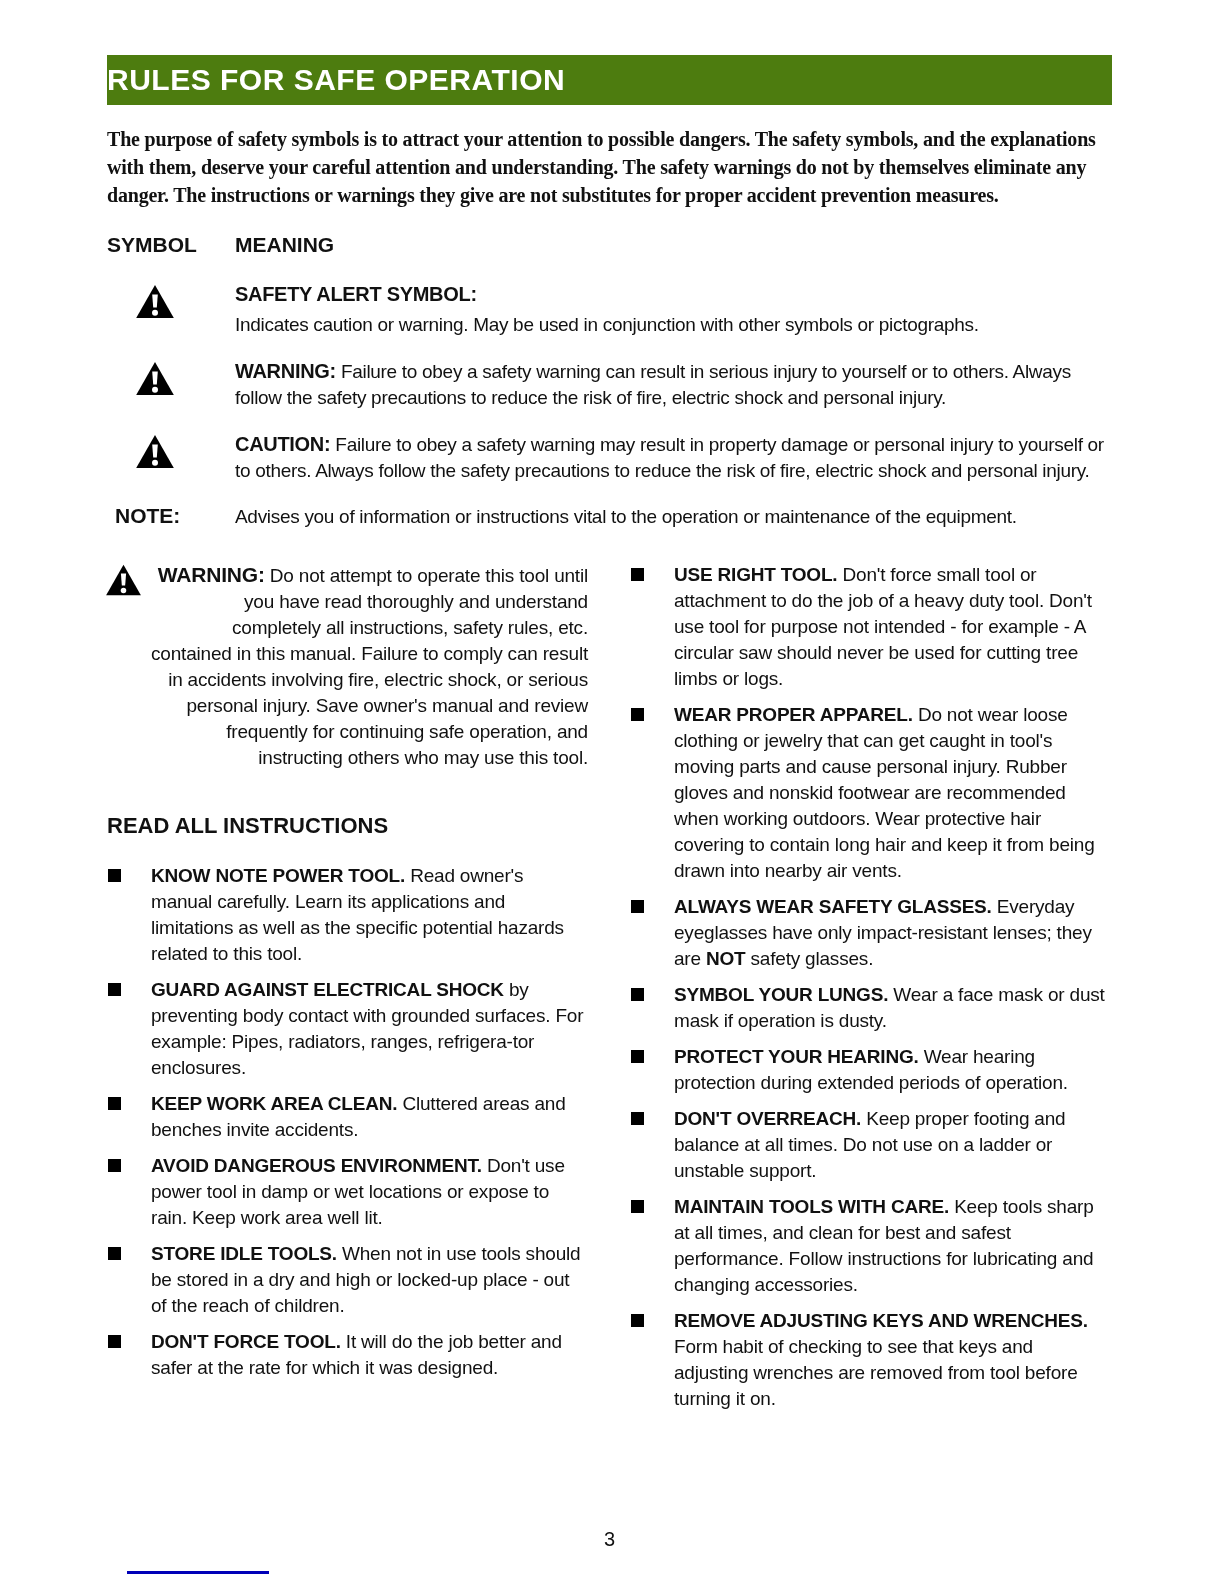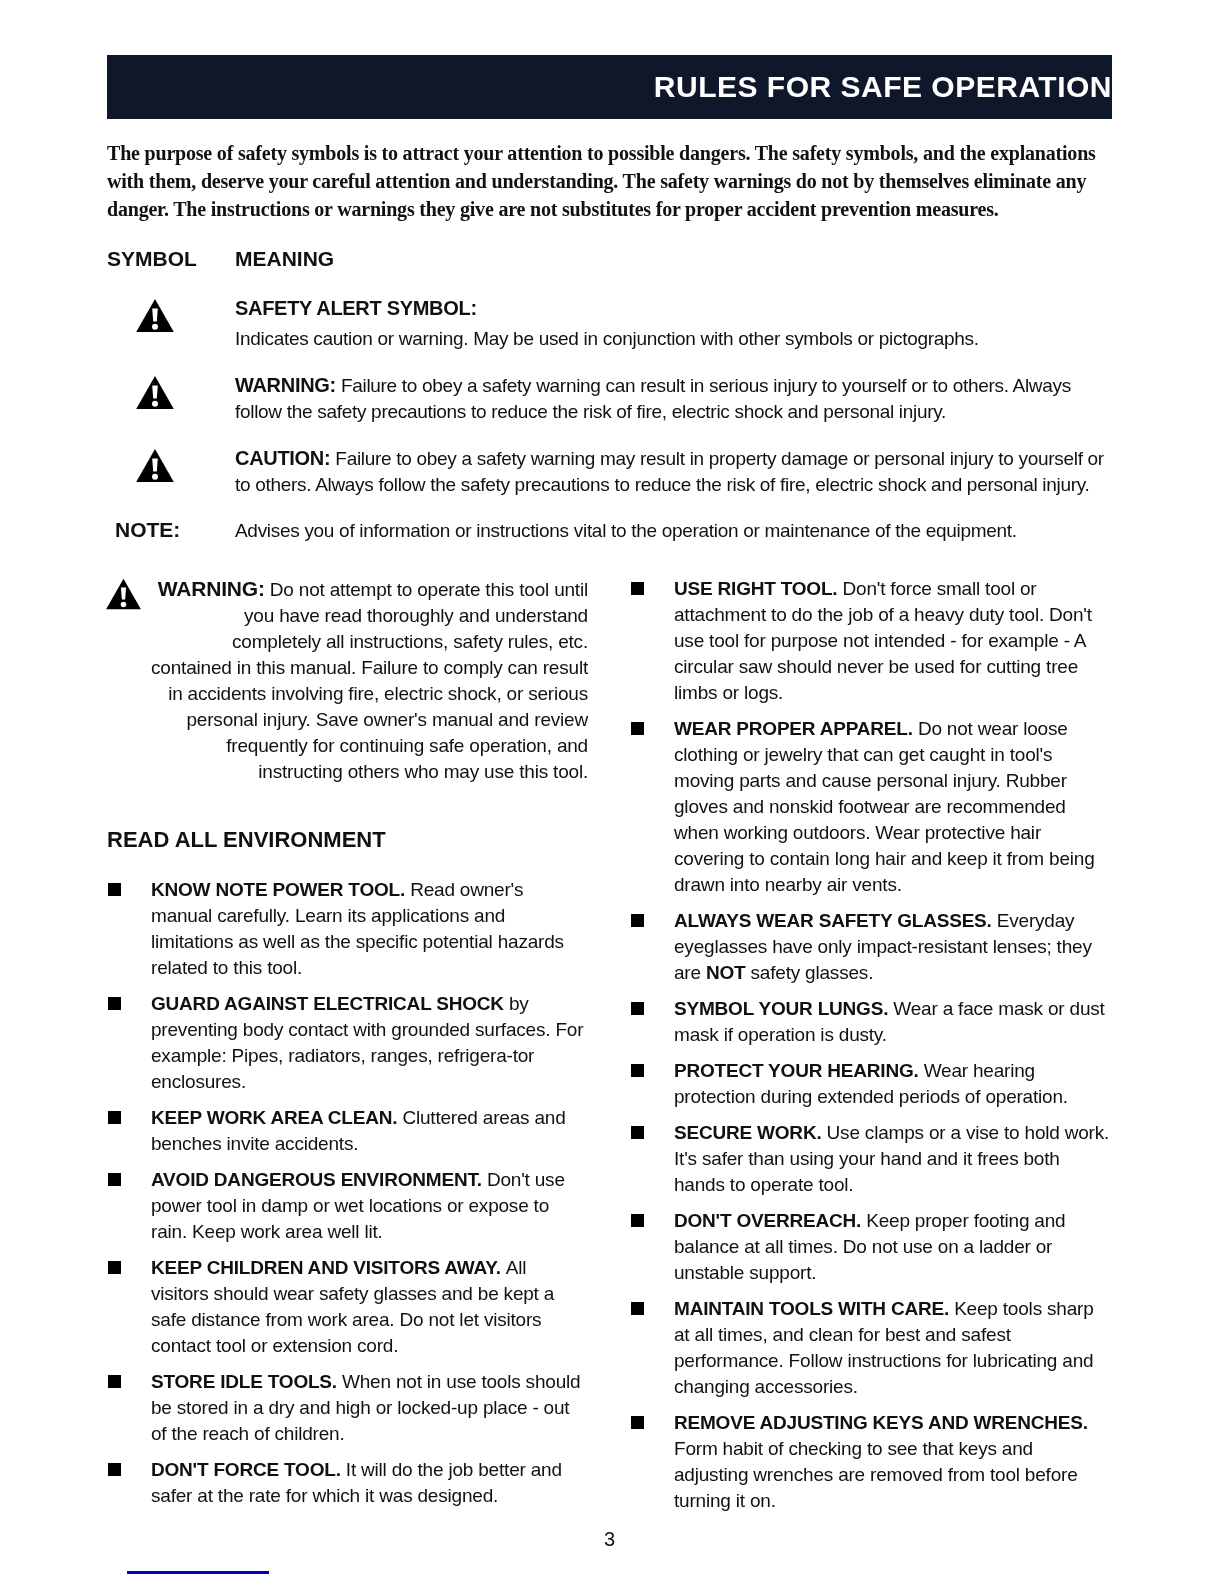--- a/index.html
+++ b/index.html
@@ -9,22 +9,22 @@
     background: #ffffff;
     color: #111111;
     font-family: "Liberation Sans", sans-serif;
     position: relative;
     overflow: hidden;
   }
   .page {
     position: absolute; left: 107px; top: 55px; width: 1005px;
   }
   .title-bar {
-    background: #0f172a; height: 64px;
-    display: flex; align-items: center; justify-content: flex-end;
+    background: #4d7c0f; height: 50px;
+    display: flex; align-items: center; justify-content: flex-start;
     margin-bottom: 20px;
   }
   .title-bar h1 {
     margin: 0; color: #ffffff; font-size: 30px; font-weight: bold;
     letter-spacing: 0.5px;
   }
   .intro {
     margin: 0 0 24px 0;
     font-weight: bold; font-size: 20px; line-height: 28px;
     letter-spacing: -0.2px;
@@ -142,42 +142,38 @@
     <div class="col">
 
       <div class="warn-para">
         <span class="tri tri-small">
           <svg width="37" height="34" viewBox="0 0 40 36">
               <use href="#tri-glyph"></use>
             </svg>
         </span><b>WARNING:</b><span> Do not attempt to operate this tool until you have read thoroughly and understand completely all instructions, safety rules, etc. contained in this manual. Failure to comply can result in accidents involving fire, electric shock, or serious personal injury. Save owner's manual and review frequently for continuing safe operation, and instructing others who may use this tool.</span>
       </div>
 
-      <h2 class="read-heading">READ ALL ENVIRONMENT</h2>
+      <h2 class="read-heading">READ ALL INSTRUCTIONS</h2>
 
       <ul class="inst-list">
           <li>
             <span class="bullet"></span>
             <div><b>KNOW NOTE POWER TOOL. </b><span>Read owner's manual carefully. Learn its applications and limitations as well as the specific potential hazards related to this tool.</span></div>
           </li>
           <li>
             <span class="bullet"></span>
             <div><b>GUARD AGAINST ELECTRICAL SHOCK </b><span>by preventing body contact with grounded surfaces. For example: Pipes, radiators, ranges, refrigera-tor enclosures.</span></div>
           </li>
           <li>
             <span class="bullet"></span>
             <div><b>KEEP WORK AREA CLEAN. </b><span>Cluttered areas and benches invite accidents.</span></div>
           </li>
           <li>
             <span class="bullet"></span>
             <div><b>AVOID DANGEROUS ENVIRONMENT. </b><span>Don't use power tool in damp or wet locations or expose to rain. Keep work area well lit.</span></div>
-          </li>
-          <li>
-            <span class="bullet"></span>
-            <div><b>KEEP CHILDREN AND VISITORS AWAY. </b><span>All visitors should wear safety glasses and be kept a safe distance from work area. Do not let visitors contact tool or extension cord.</span></div>
           </li>
           <li>
             <span class="bullet"></span>
             <div><b>STORE IDLE TOOLS. </b><span>When not in use tools should be stored in a dry and high or locked-up place - out of the reach of children.</span></div>
           </li>
           <li>
             <span class="bullet"></span>
             <div><b>DON'T FORCE TOOL. </b><span>It will do the job better and safer at the rate for which it was designed.</span></div>
           </li>
         </ul>
@@ -200,24 +196,20 @@
           <li>
             <span class="bullet"></span>
             <div><b>SYMBOL YOUR LUNGS. </b><span>Wear a face mask or dust mask if operation is dusty.</span></div>
           </li>
           <li>
             <span class="bullet"></span>
             <div><b>PROTECT YOUR HEARING. </b><span>Wear hearing protection during extended periods of operation.</span></div>
           </li>
           <li>
             <span class="bullet"></span>
-            <div><b>SECURE WORK. </b><span>Use clamps or a vise to hold work. It's safer than using your hand and it frees both hands to operate tool.</span></div>
-          </li>
-          <li>
-            <span class="bullet"></span>
             <div><b>DON'T OVERREACH. </b><span>Keep proper footing and balance at all times. Do not use on a ladder or unstable support.</span></div>
           </li>
           <li>
             <span class="bullet"></span>
             <div><b>MAINTAIN TOOLS WITH CARE. </b><span>Keep tools sharp at all times, and clean for best and safest performance. Follow instructions for lubricating and changing accessories.</span></div>
           </li>
           <li>
             <span class="bullet"></span>
             <div><b>REMOVE ADJUSTING KEYS AND WRENCHES. </b><span>Form habit of checking to see that keys and adjusting wrenches are removed from tool before turning it on.</span></div>
           </li>

